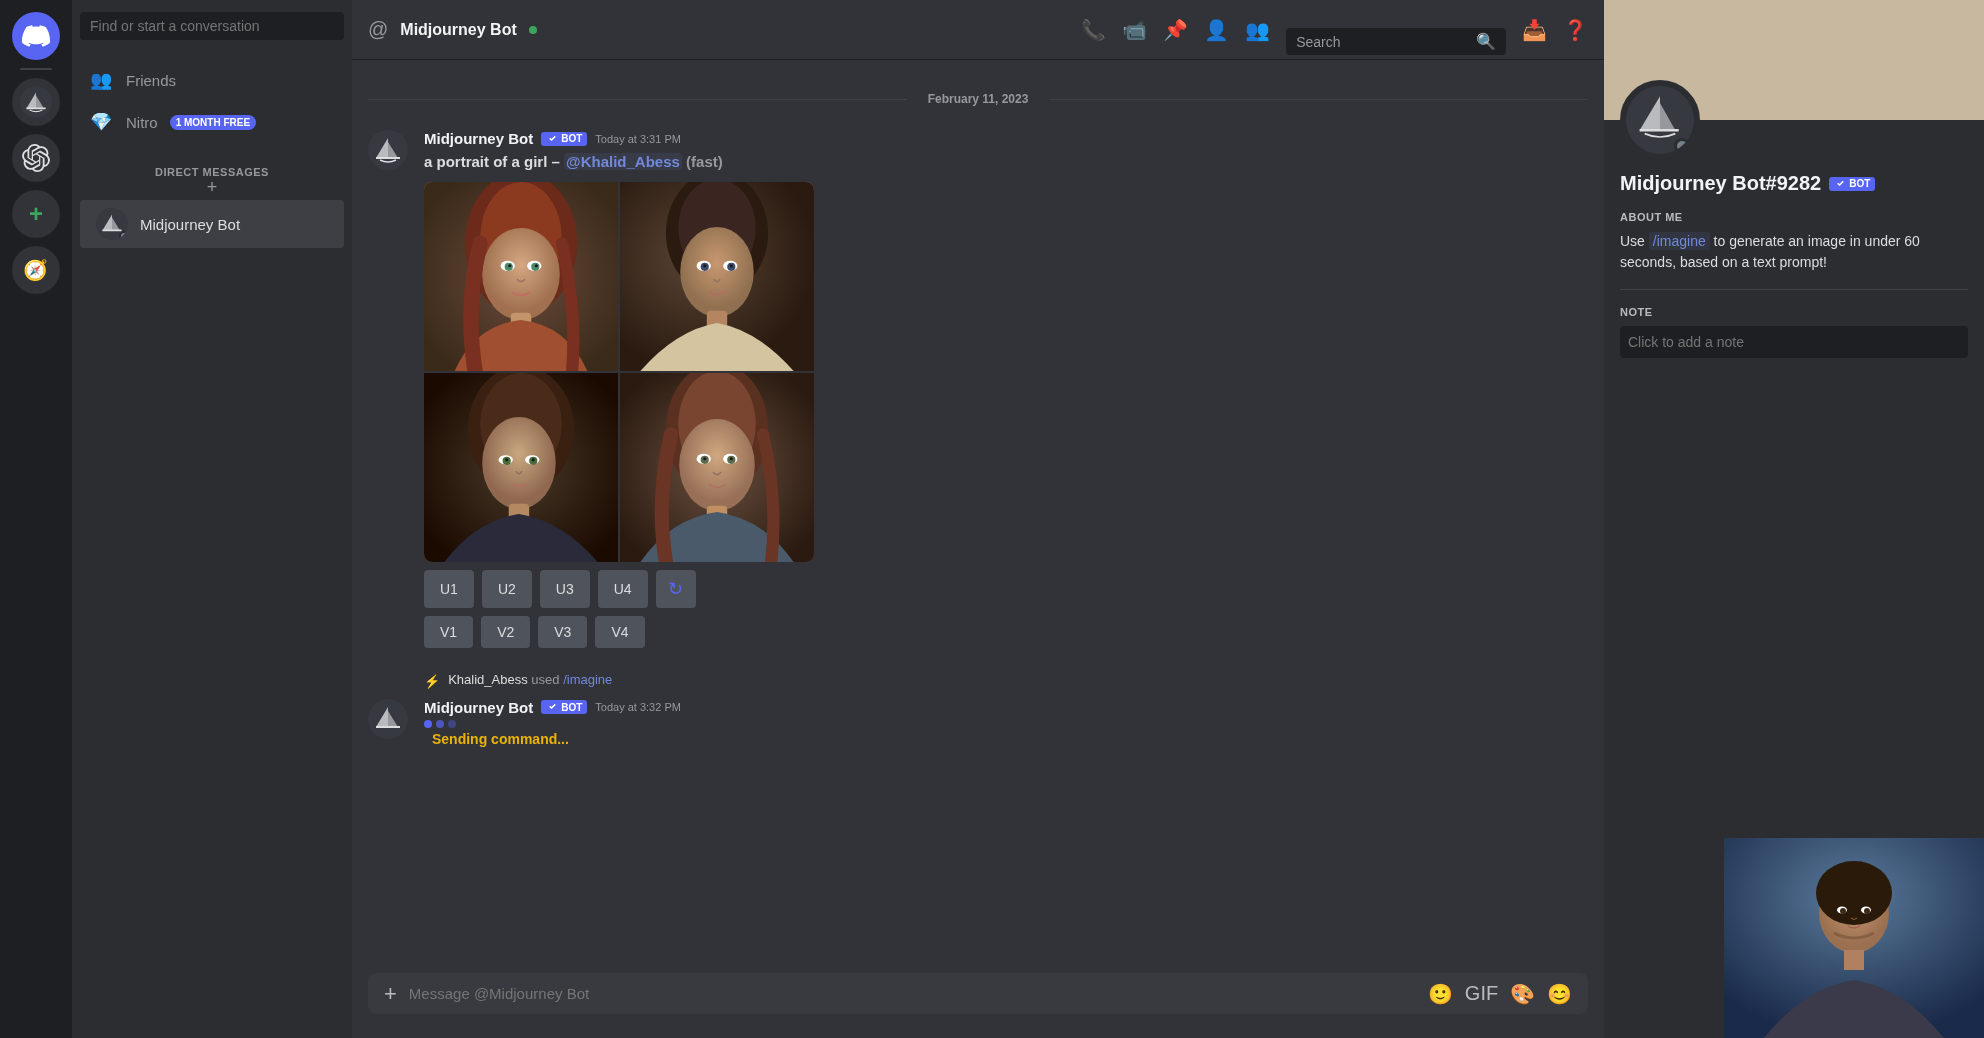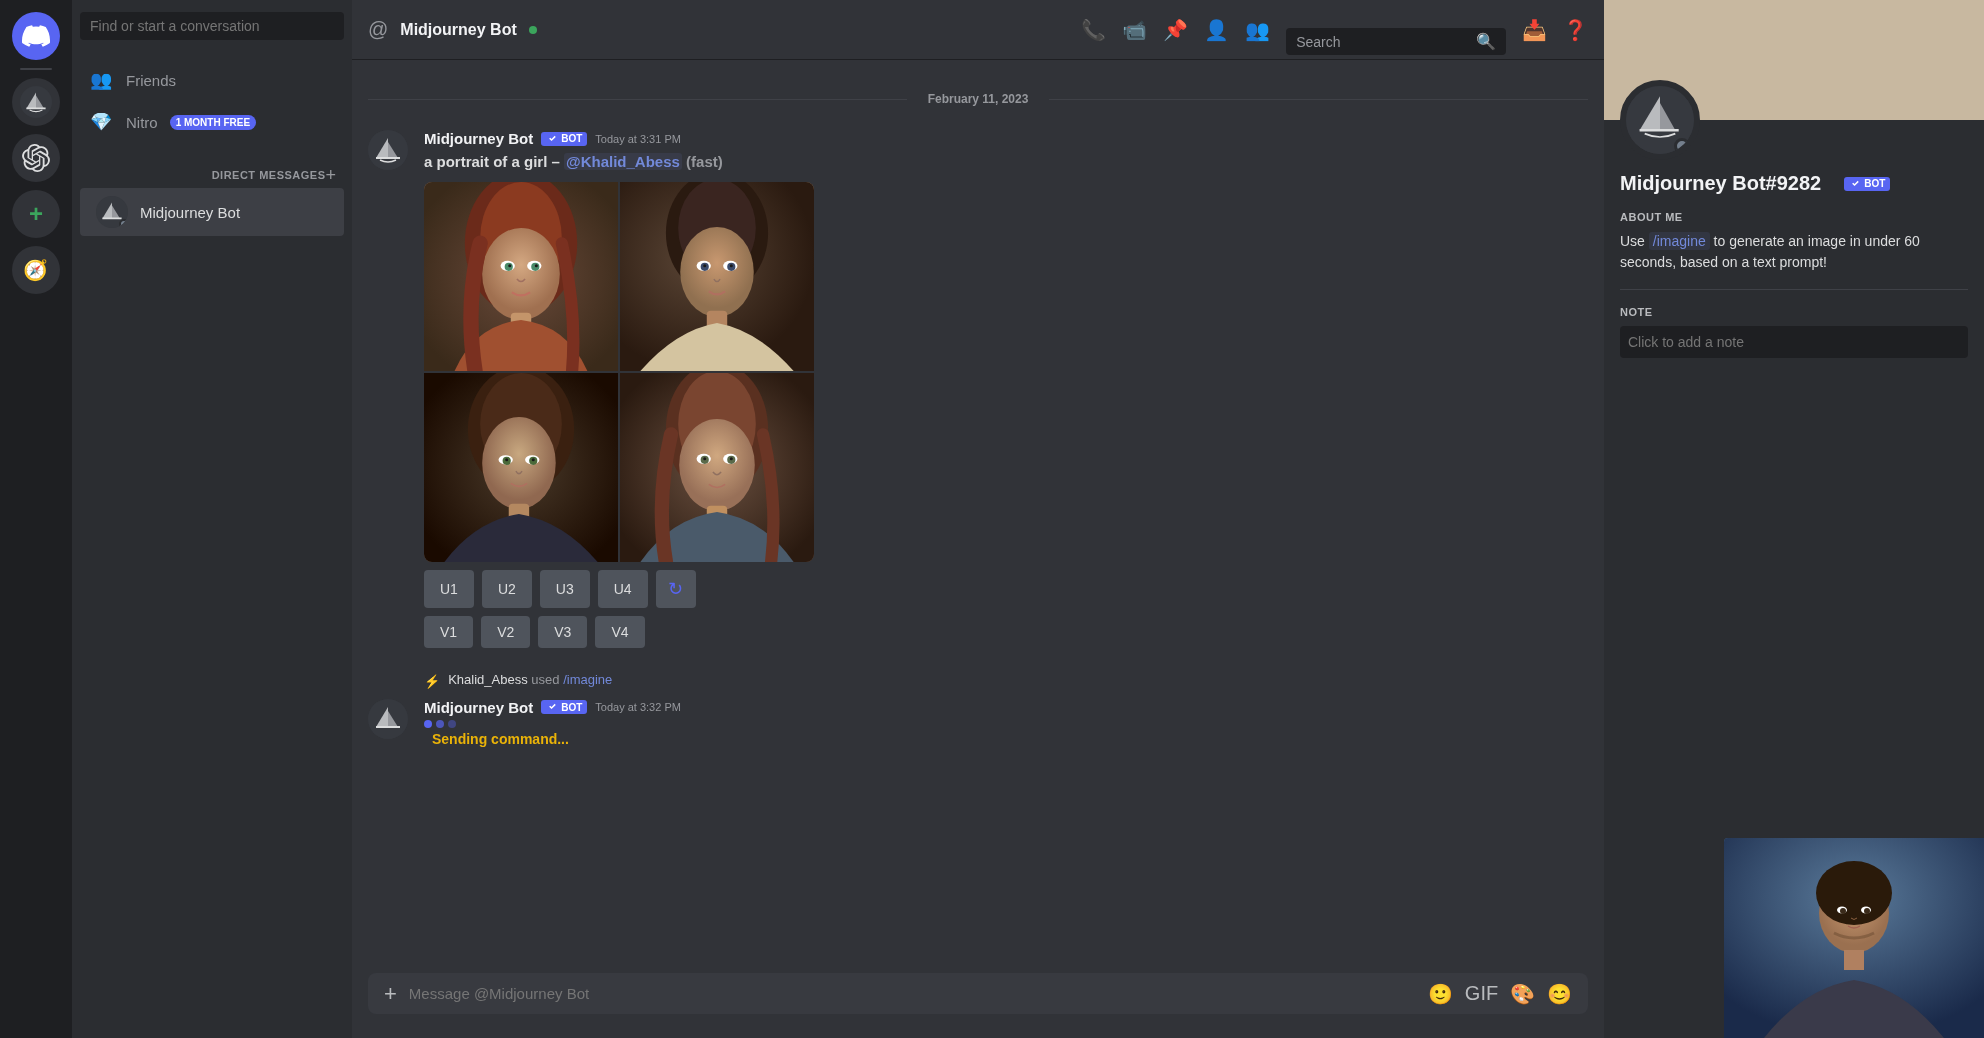--- a/index.html
+++ b/index.html
@@ -122,22 +122,23 @@
       background: #5865f2;
       color: white;
       font-size: 10px;
       padding: 2px 6px;
       border-radius: 10px;
       font-weight: 600;
     }
     .dm-section-header {
       display: flex;
       align-items: center;
-      justify-content: flex-end;
+      justify-content: space-between;
       padding: 16px 16px 4px 16px;
+      flex-direction: column;
     }
     .dm-section-title {
       font-size: 11px;
       font-weight: 700;
       color: #96989d;
       text-transform: uppercase;
       letter-spacing: 0.5px;
     }
     .dm-section-add {
       color: #96989d;
@@ -491,21 +492,21 @@
       background: #747f8d;
       border-radius: 50%;
       border: 3px solid #2b2d31;
     }
     .profile-details {
       padding: 52px 16px 16px 16px;
     }
     .profile-name-row {
       display: flex;
       align-items: center;
-      gap: 23px;
+      gap: 8px;
       margin-bottom: 16px;
     }
     .profile-name {
       font-size: 20px;
       font-weight: 700;
       color: #f2f3f5;
     }
     .profile-section-title {
       font-size: 11px;
       font-weight: 700;

